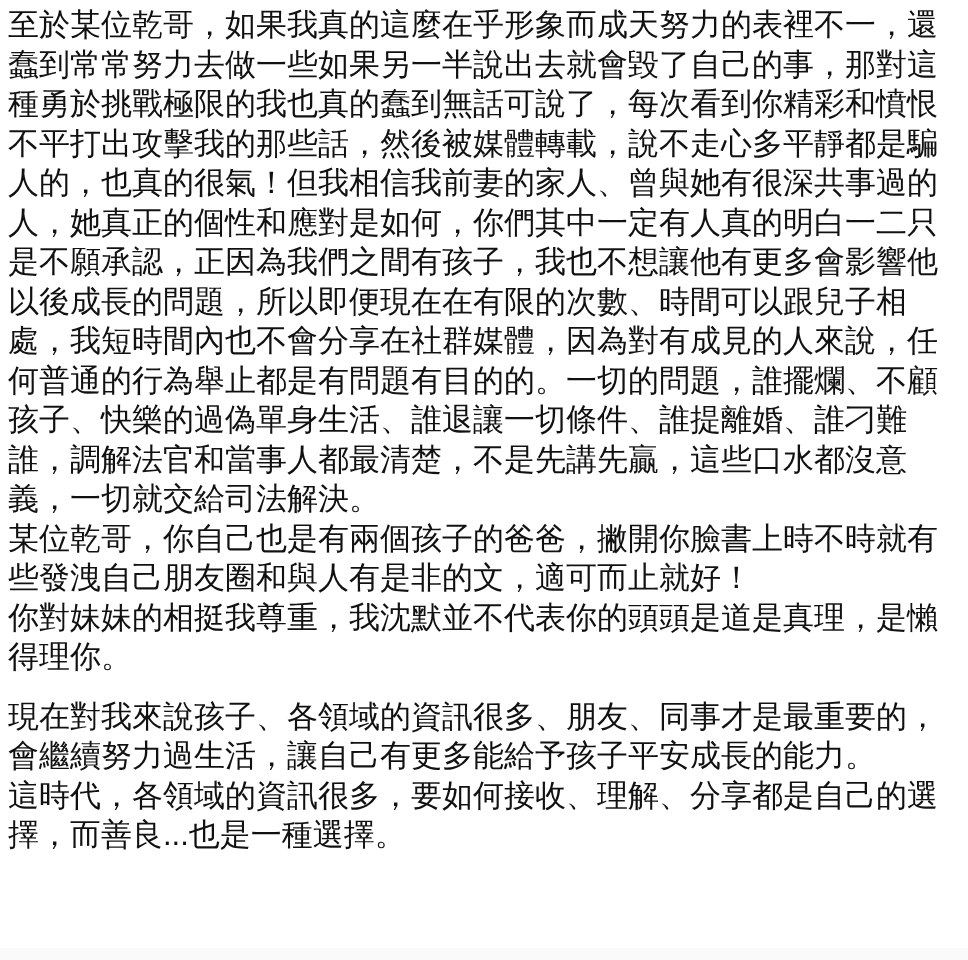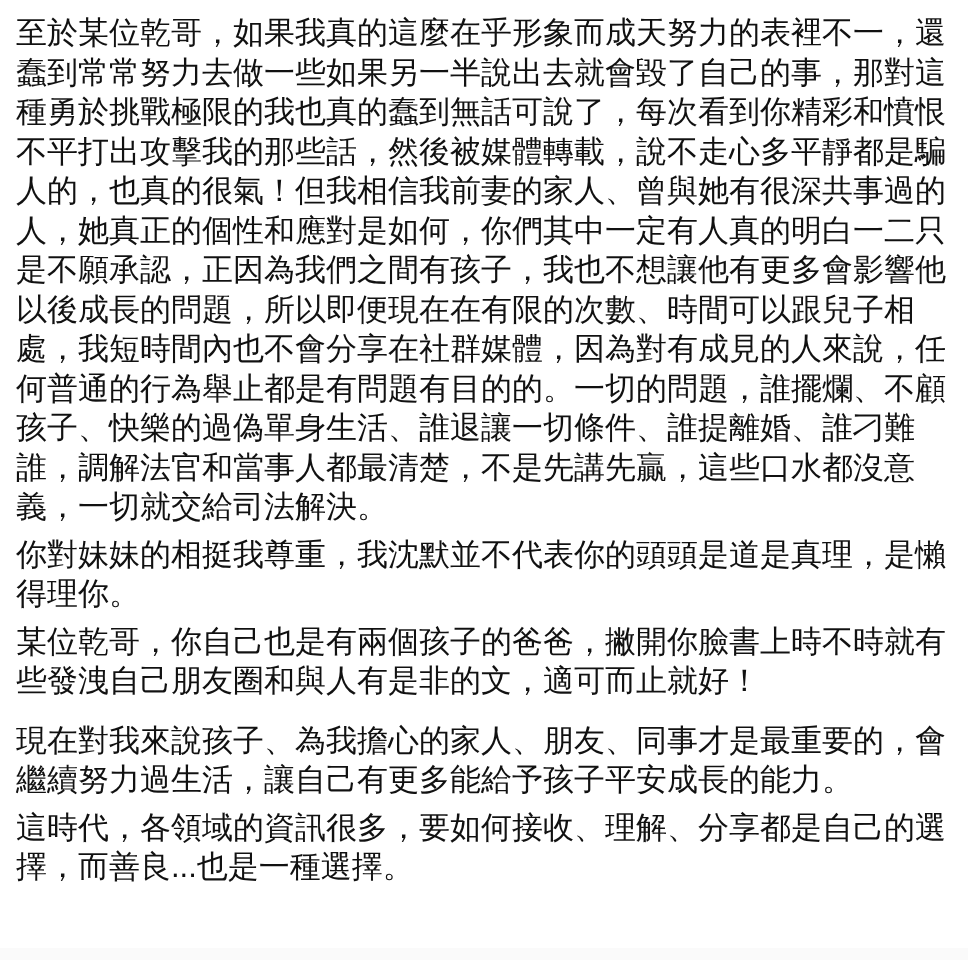--- a/index.html
+++ b/index.html
@@ -17,38 +17,38 @@
     padding: 5px 4px 0 8px;
     font-size: 31px;
     line-height: 39.5px;
     color: #111111;
     letter-spacing: 0;
     text-align: left;
     word-break: normal;
     overflow-wrap: break-word;
   }
   .post-text p {
-    margin: 8px;
+    margin: 0;
   }
   .post-text p.block-gap {
     margin-top: 20px;
   }
   .bottom-strip {
     position: fixed;
     left: 0;
     bottom: 0;
     width: 968px;
     height: 12px;
     background: #fafafa;
   }
 </style>
 </head>
 <body>
 
 <article class="post-text" lang="zh-Hant">
   <p>至於某位乾哥，如果我真的這麼在乎形象而成天努力的表裡不一，還蠢到常常努力去做一些如果另一半說出去就會毀了自己的事，那對這種勇於挑戰極限的我也真的蠢到無話可說了，每次看到你精彩和憤恨不平打出攻擊我的那些話，然後被媒體轉載，說不走心多平靜都是騙人的，也真的很氣！但我相信我前妻的家人、曾與她有很深共事過的人，她真正的個性和應對是如何，你們其中一定有人真的明白一二只是不願承認，正因為我們之間有孩子，我也不想讓他有更多會影響他以後成長的問題，所以即便現在在有限的次數、時間可以跟兒子相處，我短時間內也不會分享在社群媒體，因為對有成見的人來說，任何普通的行為舉止都是有問題有目的的。一切的問題，誰擺爛、不顧孩子、快樂的過偽單身生活、誰退讓一切條件、誰提離婚、誰刁難誰，調解法官和當事人都最清楚，不是先講先贏，這些口水都沒意義，一切就交給司法解決。</p>
+  <p>某位乾哥，你自己也是有兩個孩子的爸爸，撇開你臉書上時不時就有些發洩自己朋友圈和與人有是非的文，適可而止就好！</p>
   <p>你對妹妹的相挺我尊重，我沈默並不代表你的頭頭是道是真理，是懶得理你。</p>
-  <p>某位乾哥，你自己也是有兩個孩子的爸爸，撇開你臉書上時不時就有些發洩自己朋友圈和與人有是非的文，適可而止就好！</p>
-  <p class="block-gap">現在對我來說孩子、為我擔心的家人、朋友、同事才是最重要的，會繼續努力過生活，讓自己有更多能給予孩子平安成長的能力。</p>
+  <p class="block-gap">現在對我來說孩子、各領域的資訊很多、朋友、同事才是最重要的，會繼續努力過生活，讓自己有更多能給予孩子平安成長的能力。</p>
   <p>這時代，各領域的資訊很多，要如何接收、理解、分享都是自己的選擇，而善良...也是一種選擇。</p>
 </article>
 
 <div class="bottom-strip"></div>
 
 </body></html>

